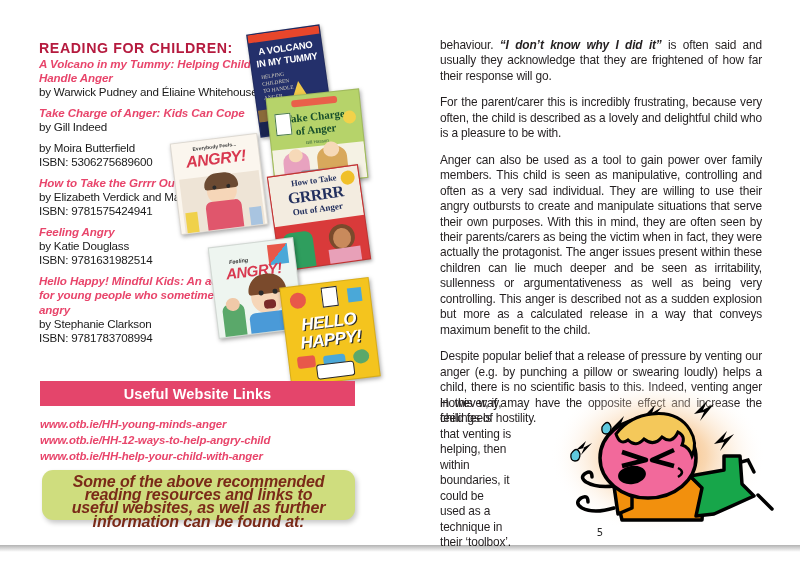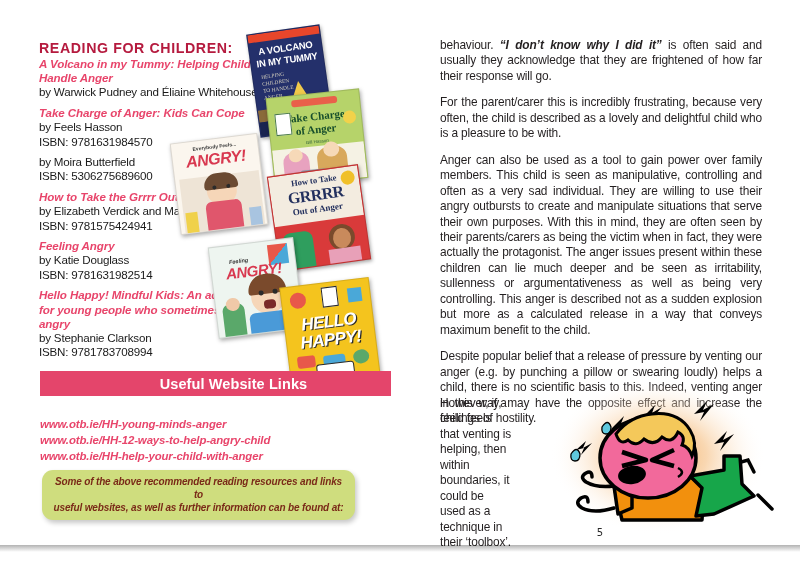--- a/index.html
+++ b/index.html
@@ -91,31 +91,30 @@
   .cv-text {
     position: absolute;
     width: 100%;
     text-align: center;
     line-height: 1.0;
   }
 
   
   .links-banner {
     position: absolute;
-    left: 40px; top: 371px;
+    left: 40px; top: 381px;
     width: 315px; height: 25px;
     background: #e4456b;
     color: #ffffff;
     font-weight: bold;
     font-size: 14.5px;
     display: flex;
     align-items: center;
     justify-content: center;
     letter-spacing: 0.1px;
-    padding-left: 36px;
   }
   .links-list {
     position: absolute;
     left: 40px; top: 416px;
     width: 320px;
   }
   .link-item {
     color: #e8456b;
     font-style: italic;
     font-weight: bold;
@@ -131,21 +130,21 @@
     border-radius: 11px;
     box-shadow: 2px 3px 5px rgba(0,0,0,0.22);
     box-sizing: border-box;
     padding: 5px 8px 0 8px;
     text-align: center;
   }
   .green-line {
     color: #7a2a18;
     font-style: italic;
     font-weight: bold;
-    font-size: 10px;
+    font-size: 16px;
     line-height: 13.2px;
     letter-spacing: -0.15px;
   }
   .green-url {
     color: #e4456b;
     font-weight: bold;
     font-size: 15px;
     line-height: 19px;
     letter-spacing: -0.2px;
     margin-top: 1px;
@@ -200,22 +199,21 @@
 
     <div class="reading-head">READING FOR CHILDREN:</div>
 
     <div class="booklist">
       <div class="book">
         <div class="book-title">A Volcano in my Tummy: Helping Children to Handle Anger</div>
         <div class="book-author">by Warwick Pudney and Éliaine Whitehouse</div>
       </div>
       <div class="book">
         <div class="book-title">Take Charge of Anger: Kids Can Cope</div>
-        <div class="book-author">by Feels Hasson</div>
-        <div class="book-isbn">ISBN: 9781631984570</div>
+        <div class="book-author">by Gill Indeed</div>
       </div>
       <div class="book">
         <div class="book-author">by Moira Butterfield</div>
         <div class="book-isbn">ISBN: 5306275689600</div>
       </div>
       <div class="book">
         <div class="book-title">How to Take the Grrrr Out of Anger</div>
         <div class="book-author">by Elizabeth Verdick and Marjorie Stephanie</div>
         <div class="book-isbn">ISBN: 9781575424941</div>
       </div>

